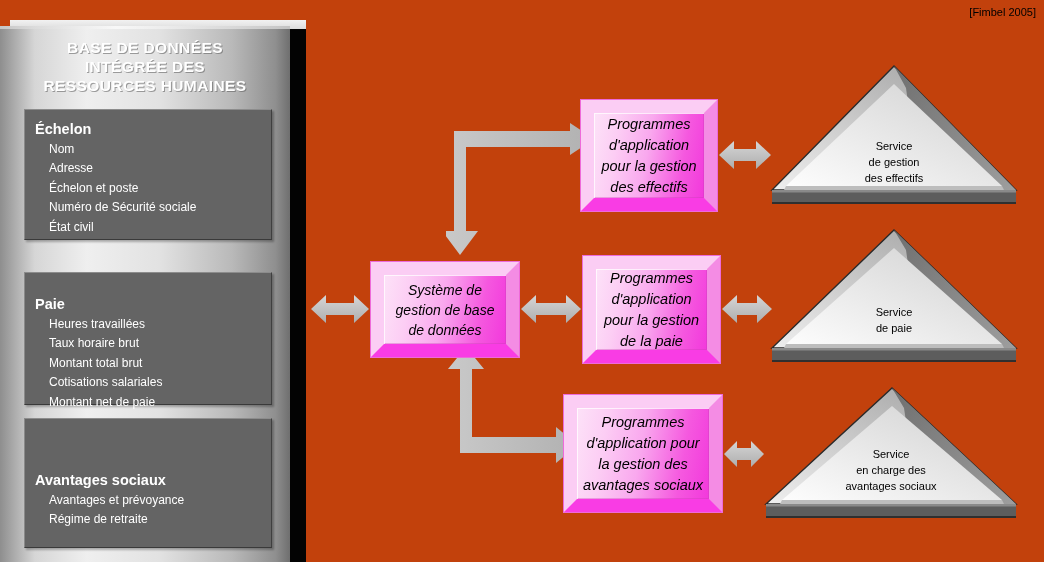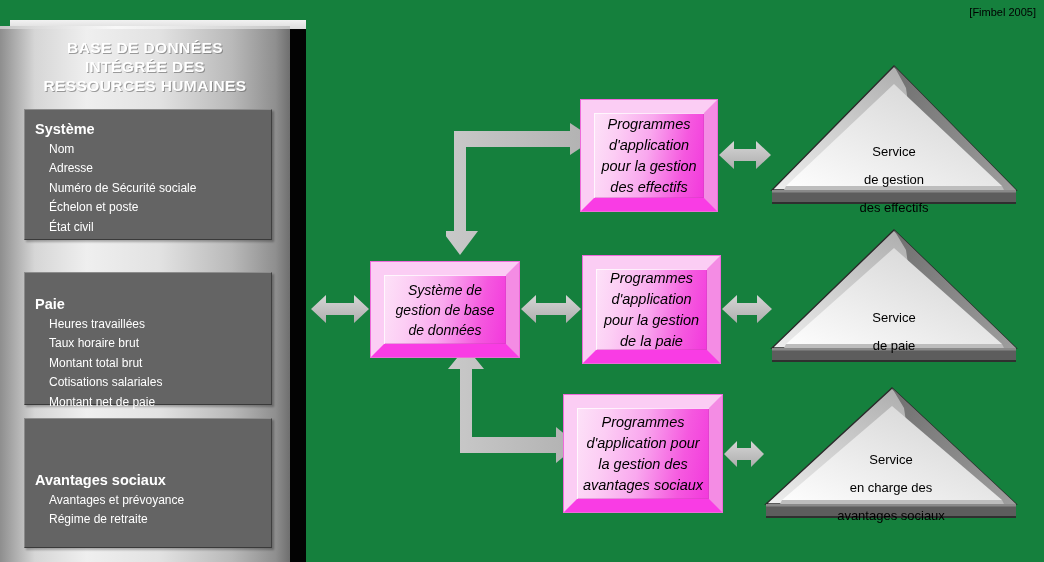--- a/index.html
+++ b/index.html
@@ -13,21 +13,21 @@
     position: relative;
     overflow: hidden;
     font-family: "Liberation Sans", sans-serif;
   }
 
   #canvas {
     position: absolute;
     inset: 0;
     width: 1044px;
     height: 562px;
-    background: #15803d;
+    background: #c2410c;
   }
 
   
   .citation {
     position: absolute;
     right: 8px;
     top: 6px;
     font-size: 11px;
     color: #000;
     font-family: "Liberation Sans", sans-serif;
@@ -174,22 +174,22 @@
   
   .pyr {
     position: absolute;
   }
   .pyr svg { display: block; }
   .pyr .plabel {
     position: absolute;
     left: 0; right: 0;
     text-align: center;
     color: #000;
-    font-size: 13px;
-    line-height: 28px;
+    font-size: 11px;
+    line-height: 16px;
     white-space: pre-line;
   }
   #pyr-eff    { left: 770px; top: 64px;  width: 248px; height: 148px; }
   #pyr-eff   .plabel { top: 74px; }
   #pyr-paie   { left: 770px; top: 228px; width: 248px; height: 142px; }
   #pyr-paie  .plabel { top: 76px; }
   #pyr-avant  { left: 762px; top: 386px; width: 258px; height: 140px; }
   #pyr-avant .plabel { top: 60px; }
 
   
@@ -216,25 +216,25 @@
     <div class="side-edge"></div>
     <div class="top-bevel"></div>
     <div class="face"></div>
     <div class="face-inner-hl"></div>
 
     <div class="db-title" style="white-space: pre-line;">BASE DE DONNÉES
 INTÉGRÉE DES
 RESSOURCES HUMAINES</div>
 
     <div class="db-box" id="db-box-0">
-      <div class="grp">Système</div>
+      <div class="grp">Échelon</div>
       <div class="itm">Nom</div>
       <div class="itm">Adresse</div>
+      <div class="itm">Échelon et poste</div>
       <div class="itm">Numéro de Sécurité sociale</div>
-      <div class="itm">Échelon et poste</div>
       <div class="itm">État civil</div>
     </div>
 
     <div class="db-box" id="db-box-1">
       <div class="grp">Paie</div>
       <div class="itm">Heures travaillées</div>
       <div class="itm">Taux horaire brut</div>
       <div class="itm">Montant total brut</div>
       <div class="itm">Cotisations salariales</div>
       <div class="itm">Montant net de paie</div>

